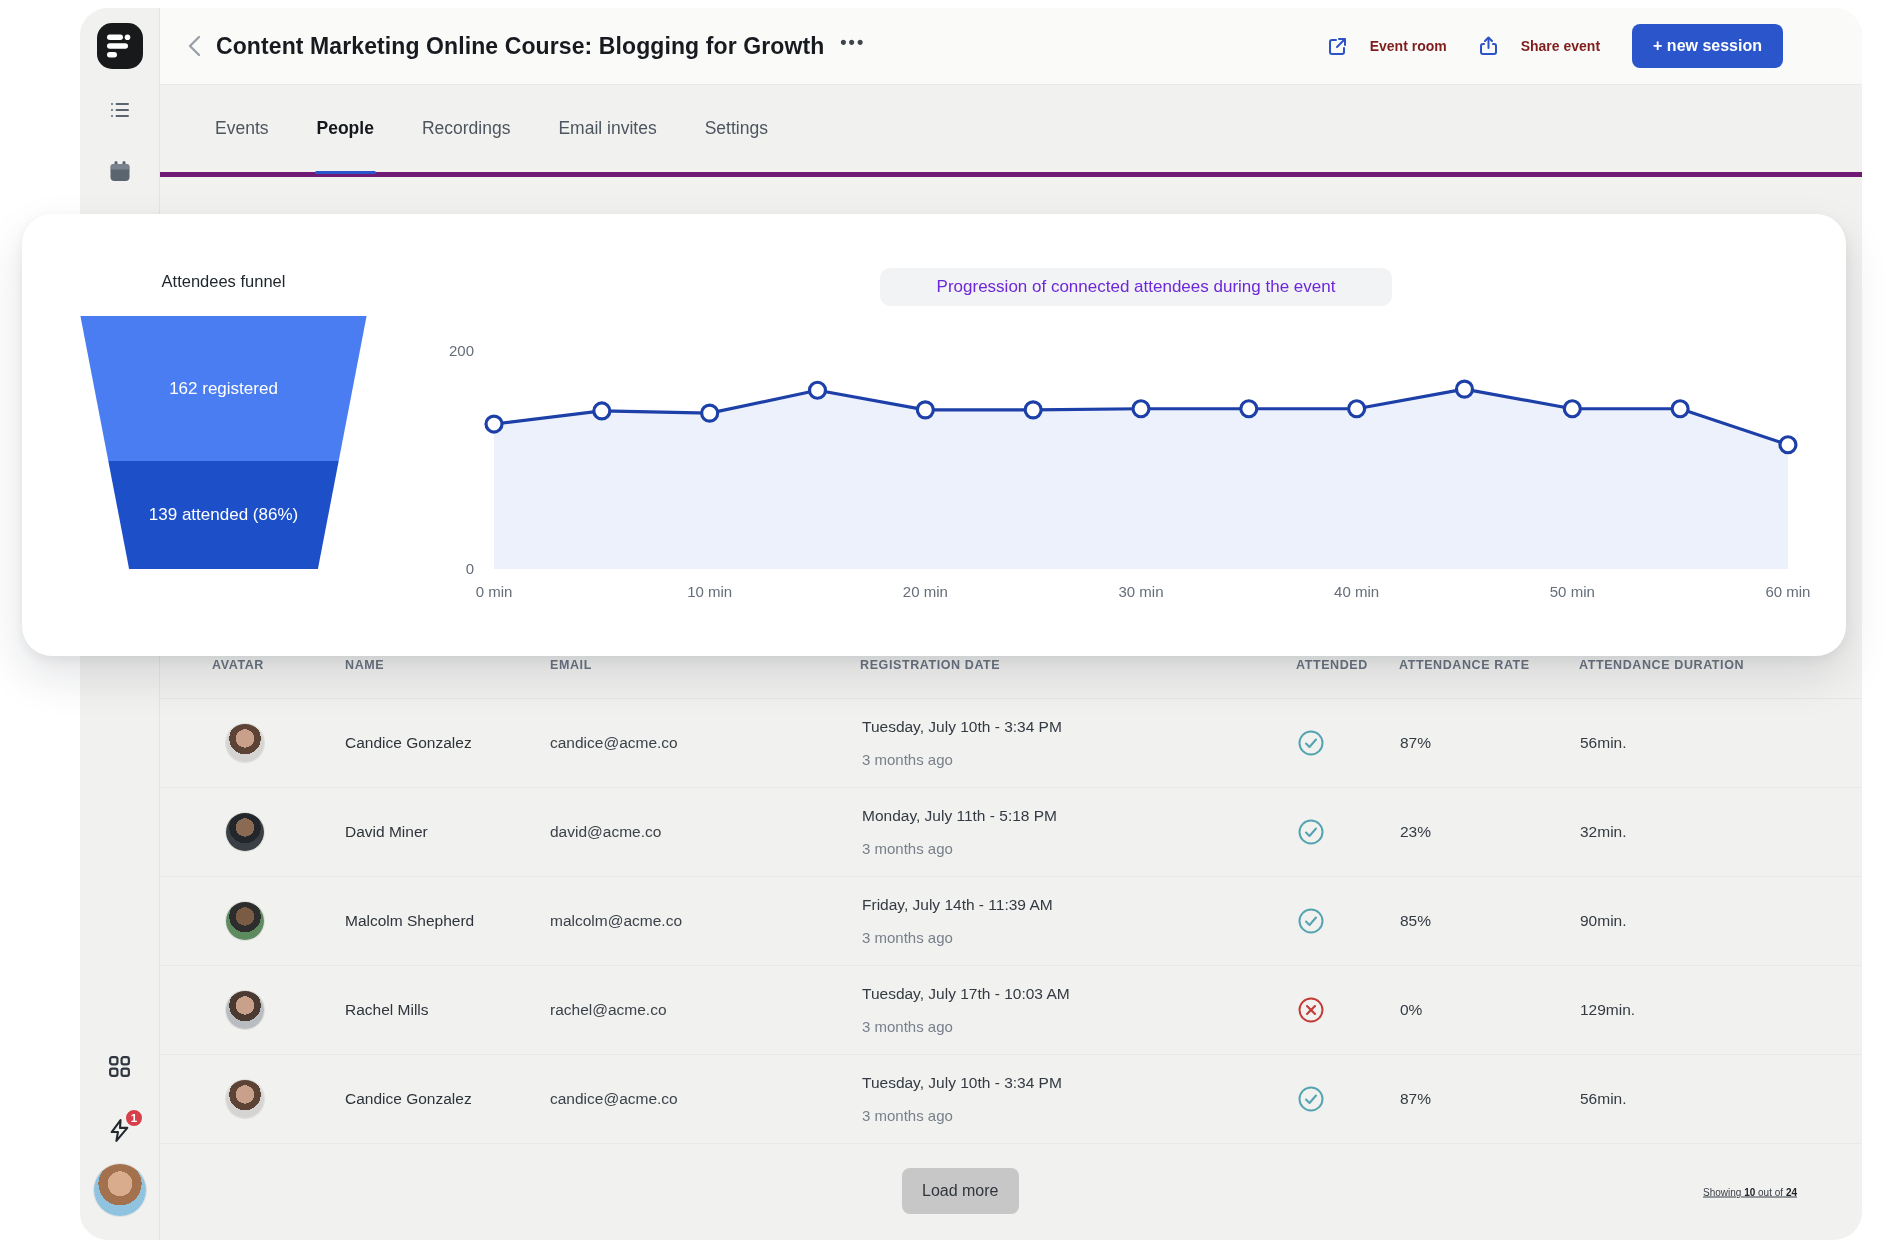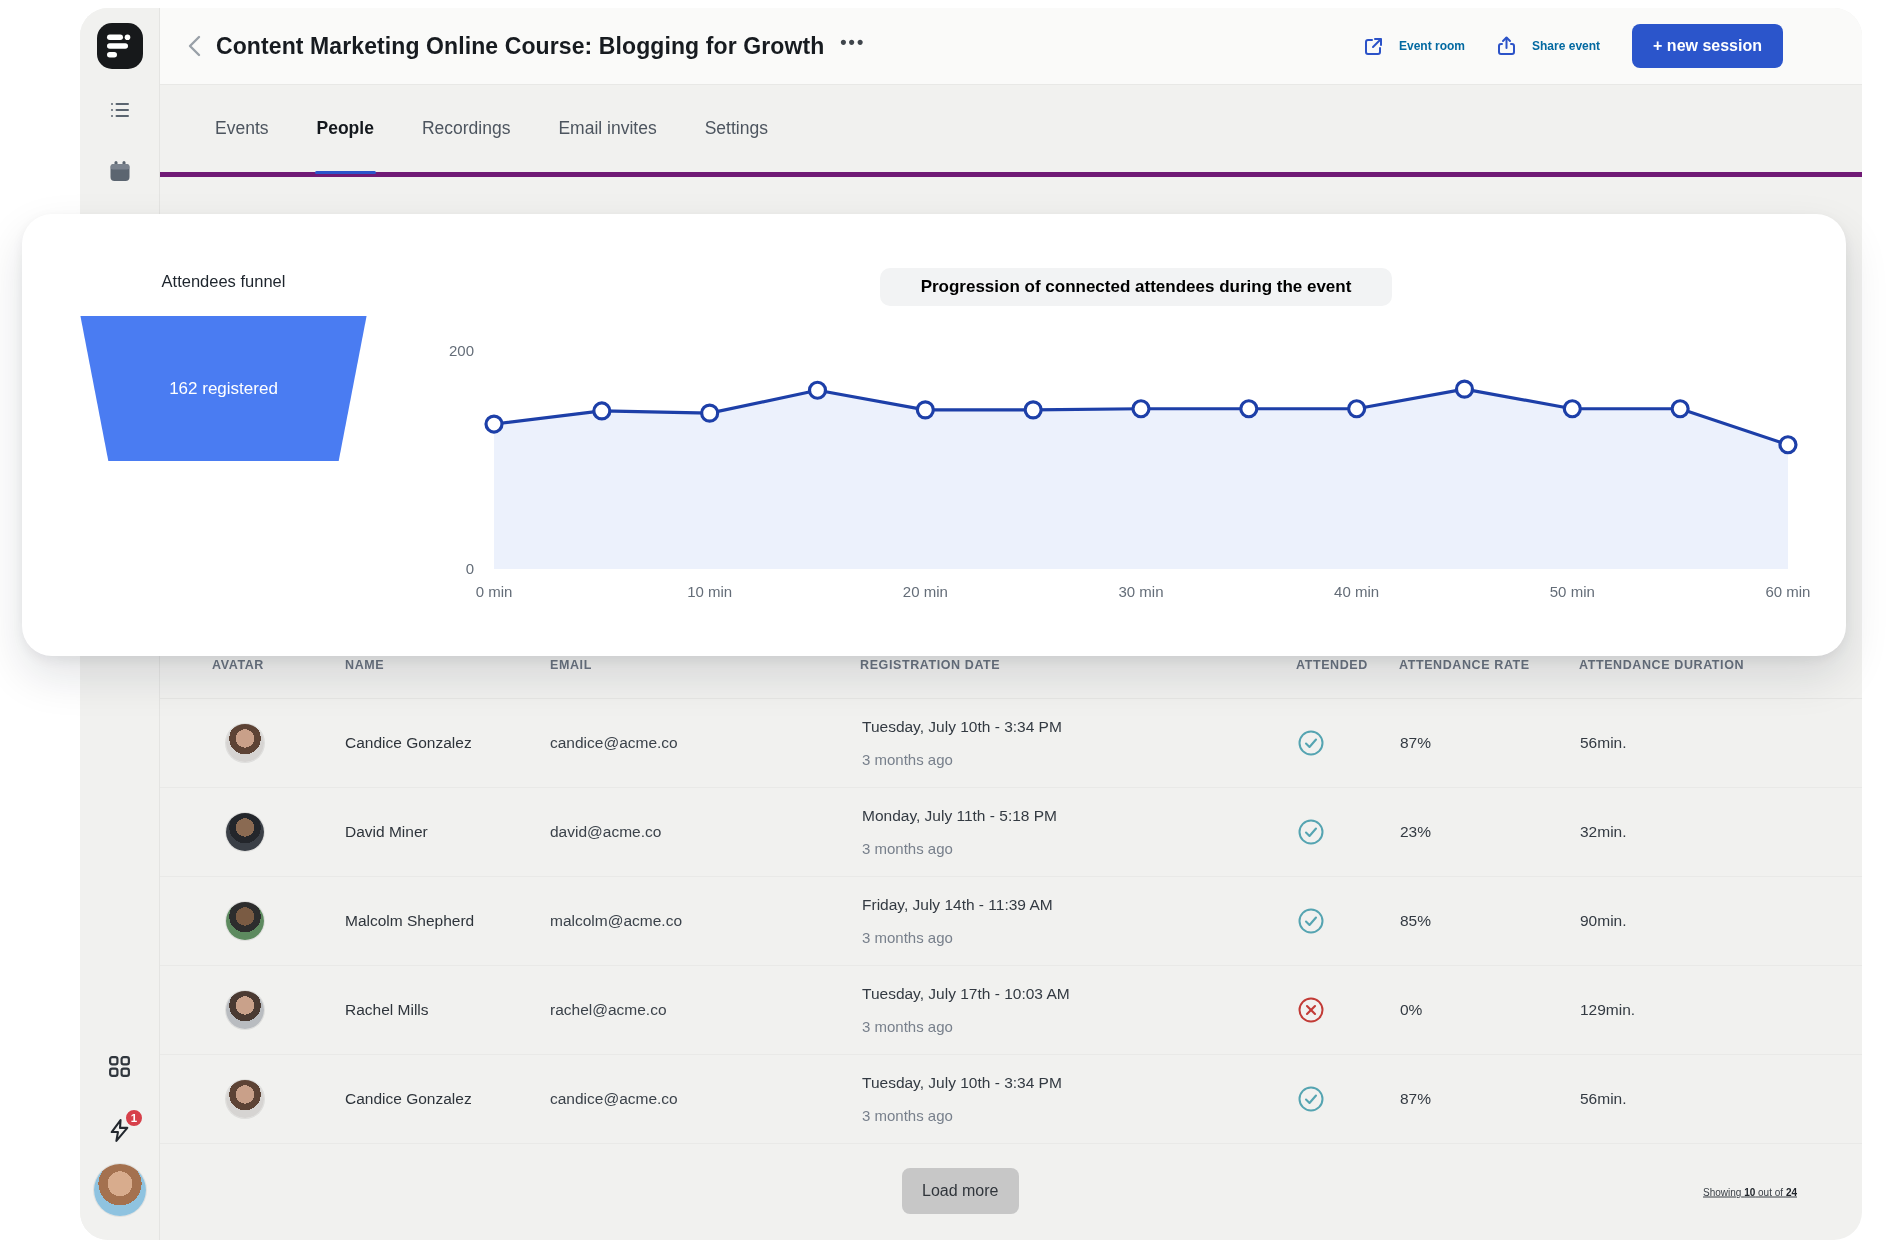--- a/index.html
+++ b/index.html
@@ -30,21 +30,21 @@
 
   
   .hdr { position:absolute; left:80px; right:0; top:0; height:77px; background:#fafaf9;
          border-bottom:1px solid #e8e8e6; display:flex; align-items:center; z-index:2; }
   .back { margin-left:22px; width:24px; height:24px; display:flex; align-items:center;
           justify-content:center; cursor:pointer; }
   .hdr-title { margin-left:10px; font-size:23px; font-weight:700; color:#171b20; letter-spacing:.1px; }
   .hdr-more { margin-left:16px; font-size:18px; font-weight:700; color:#3f454c; letter-spacing:2px;
               cursor:pointer; line-height:10px; padding-bottom:8px; }
   .hdr-actions { position:absolute; right:79px; display:flex; align-items:center; gap:32px; }
-  .hdr-link { display:flex; align-items:center; gap:16px; color:#0369a1; font-size:12px;
+  .hdr-link { display:flex; align-items:center; gap:23px; color:#7f1d1d; font-size:14px;
               font-weight:600; cursor:pointer; }
   .btn-primary { background:#2b55cb; color:#ffffff; font-size:16px; font-weight:600;
                  border:none; border-radius:8px; padding:13px 21px; cursor:pointer; }
 
   
   .tabs { position:absolute; left:80px; right:0; top:77px; height:92px;
           border-bottom:5px solid #701a75; display:flex; align-items:center;
           padding-left:55px; gap:48px; z-index:1; }
   .tab { font-size:17.5px; color:#4d555f; cursor:pointer; position:relative;
          height:100%; display:flex; align-items:center; }
@@ -91,21 +91,21 @@
                   font-size:16.5px; font-weight:500; color:#1e252d; }
   .funnel { position:absolute; left:54px; top:102px; width:295px; height:253px;
             clip-path:polygon(1.5% 0%, 98.5% 0%, 82% 100%, 18% 100%);
             display:flex; flex-direction:column; }
   .stage { display:flex; align-items:center; justify-content:center;
            color:#ffffff; font-size:17px; font-weight:500; }
   .stage-0 { height:145px; }
   .stage-1 { height:108px; }
   .chart-title { position:absolute; left:858px; top:54px; width:512px; height:38px;
                  background:#f2f3f4; border-radius:10px; display:flex; align-items:center;
-                 justify-content:center; font-size:17px; font-weight:700; color:#000000; }
+                 justify-content:center; font-size:17px; font-weight:400; color:#6d28d9; }
   .chart-wrap { position:absolute; left:408px; top:110px; width:1418px; height:290px; }
 </style>
 </head>
 <body>
 
 <div class="page">
 
   <div class="window">
 
     <header class="hdr">
@@ -290,20 +290,23 @@
       <span class="side-avatar" id="side-avatar" style="background: radial-gradient(circle at 50% 38%, rgb(216, 172, 141) 0px, rgb(216, 172, 141) 30%, rgb(164, 113, 79) 30%, rgb(164, 113, 79) 52%, rgb(143, 195, 224) 52%);"></span>
     </aside>
 
   </div>
 
   <div class="card">
     <div class="funnel-title">Attendees funnel</div>
     <div class="funnel">
       <div class="stage stage-0" style="background: rgb(74, 124, 242);">
         <span>162 registered</span>
+      </div>
+      <div class="stage stage-1" style="background: rgb(28, 79, 200);">
+        <span>139 attended (86%)</span>
       </div>
     </div>
     <div class="chart-title">Progression of connected attendees during the event</div>
     <div class="chart-wrap">
       <svg id="chart-svg" width="1418" height="290" viewBox="0 0 1418 290">
           <path d="M64,245 L64,100.03 L171.82999999999998,86.94999999999999 L279.65999999999997,89.13 L387.49,66.23999999999998 L495.32,85.85999999999999 L603.15,85.85999999999999 L710.98,84.76999999999998 L818.81,84.76999999999998 L926.64,84.76999999999998 L1034.47,65.14999999999998 L1142.3,84.76999999999998 L1250.1299999999999,84.76999999999998 L1357.96,120.74 L1357.96,245 Z" fill="#ecf1fc"></path>
           <polyline points="64,100.03 171.82999999999998,86.94999999999999 279.65999999999997,89.13 387.49,66.23999999999998 495.32,85.85999999999999 603.15,85.85999999999999 710.98,84.76999999999998 818.81,84.76999999999998 926.64,84.76999999999998 1034.47,65.14999999999998 1142.3,84.76999999999998 1250.1299999999999,84.76999999999998 1357.96,120.74" fill="none" stroke="#1d3fa8" stroke-width="3.2" stroke-linejoin="round"></polyline>
           <circle cx="64" cy="100.03" r="8" fill="#ffffff" stroke="#1d3fa8" stroke-width="3.2"></circle>
           <circle cx="171.82999999999998" cy="86.94999999999999" r="8" fill="#ffffff" stroke="#1d3fa8" stroke-width="3.2"></circle>
           <circle cx="279.65999999999997" cy="89.13" r="8" fill="#ffffff" stroke="#1d3fa8" stroke-width="3.2"></circle>

